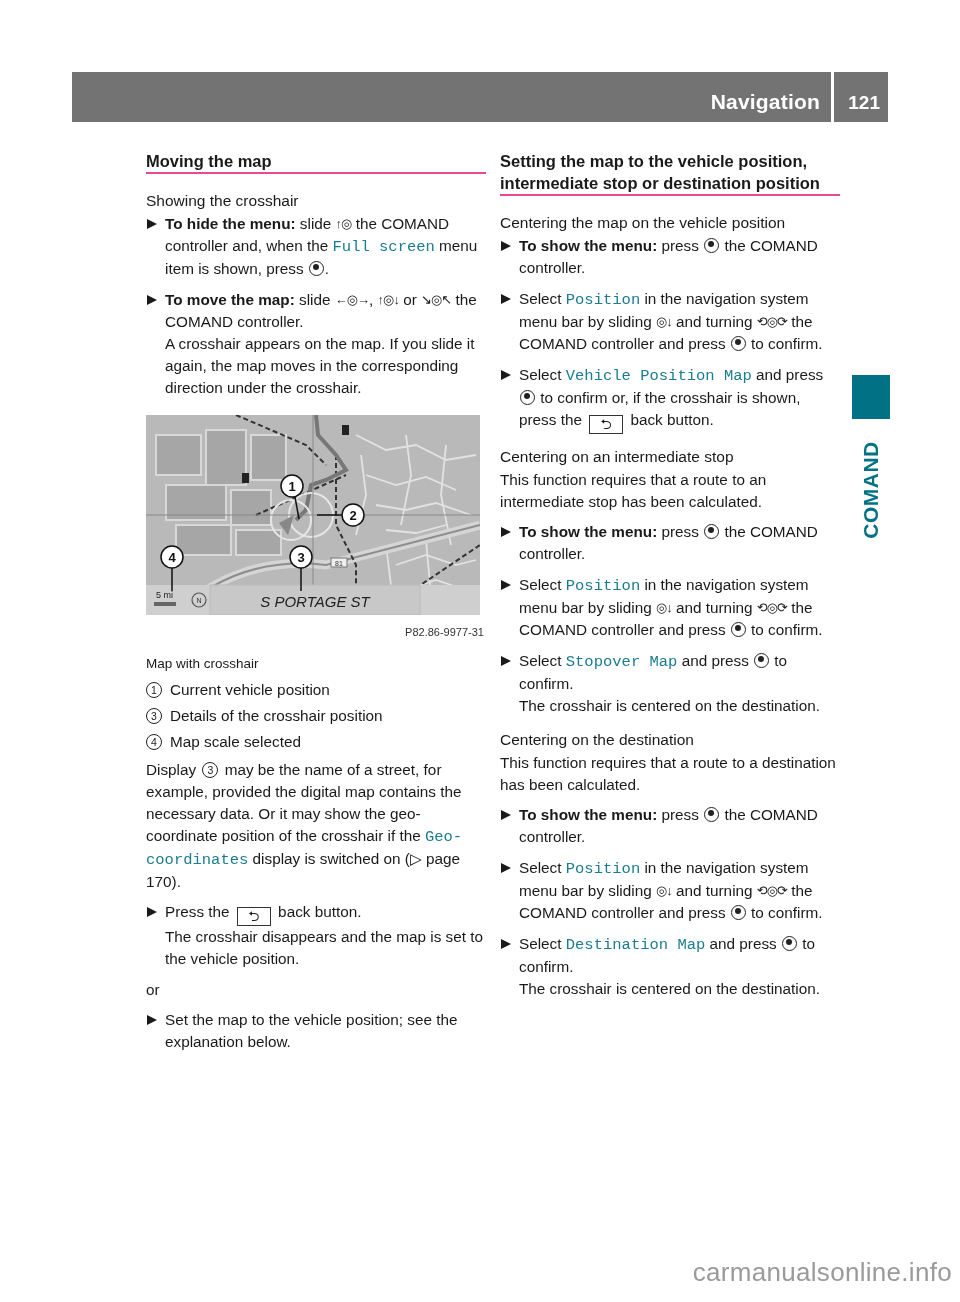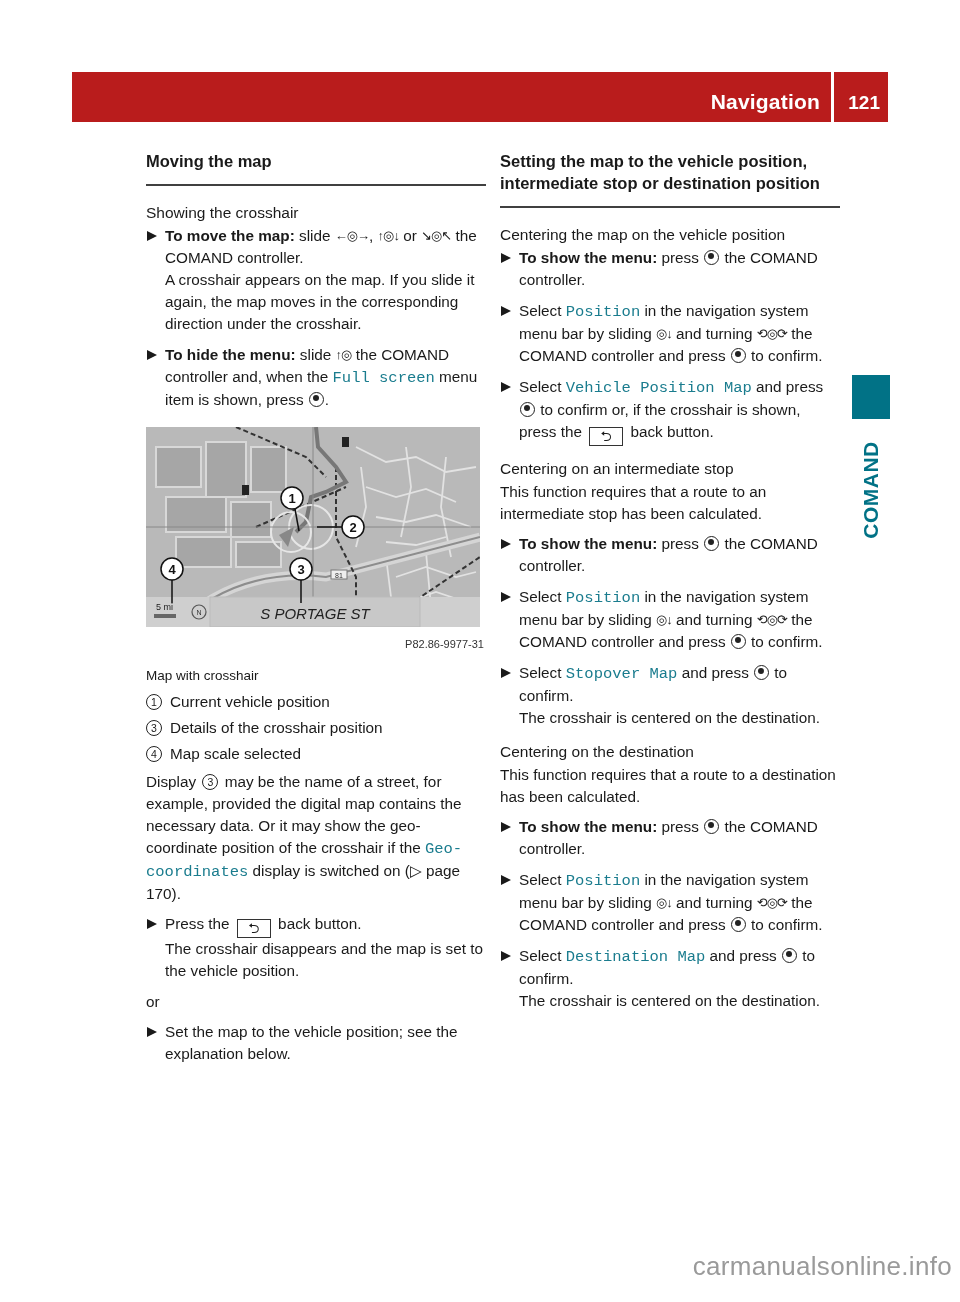--- a/index.html
+++ b/index.html
@@ -1,21 +1,21 @@
 <!DOCTYPE html>
 <html><head>
   <meta charset="utf-8">
   <style>
     * { margin: 0; padding: 0; box-sizing: border-box; }
     html, body { width: 960px; height: 1302px; background: #ffffff; overflow: hidden; }
     body { position: relative; font-family: "Liberation Sans", sans-serif; color: #1a1a1a; }
 
     .header-bar {
       position: absolute; left: 72px; top: 72px; width: 816px; height: 50px;
-      background: #b91c1c; display: flex; align-items: flex-end;
+      background: #737373; display: flex; align-items: flex-end;
     }
     .header-title {
       position: absolute; right: 68px; bottom: 8px;
       color: #ffffff; font-size: 21px; font-weight: bold; letter-spacing: 0.2px;
       font-family: "Liberation Sans", sans-serif;
     }
     .header-divider {
       position: absolute; right: 54px; top: 0; width: 3px; height: 50px; background: #ffffff;
     }
     .header-page {
@@ -33,21 +33,21 @@
       transform: rotate(-90deg); white-space: nowrap;
       color: #017286; font-weight: bold; font-size: 21px; letter-spacing: 0.5px;
     }
 
     .col { position: absolute; top: 150px; width: 340px; font-size: 15.3px; line-height: 22px; }
     .col-left { left: 146px; }
     .col-right { left: 500px; }
 
     .h-section {
       font-weight: bold; font-size: 16.5px; line-height: 22px;
-      border-bottom: 2px solid #404040; padding-bottom: 12px; margin-bottom: 16px;
+      border-bottom: 2px solid #ec4899; padding-bottom: 0; margin-bottom: 16px;
     }
     .h-sub { font-weight: normal; font-size: 15.5px; line-height: 22px; margin-bottom: 1px; }
     .p { margin-bottom: 8px; }
     .step { position: relative; padding-left: 19px; margin-bottom: 9px; }
     .step::before {
       content: ""; position: absolute; left: 1px; top: 6px;
       border-left: 10px solid #1a1a1a; border-top: 5.5px solid transparent; border-bottom: 5.5px solid transparent;
     }
     .b { font-weight: bold; }
     .mono { font-family: "Liberation Mono", monospace; color: #1a7c8e; font-size: 15.5px; }
@@ -71,21 +71,21 @@
 
     .figure {
       position: relative; width: 334px; height: 200px; margin: 16px 0 6px 0;
       background: #b7b7b7; overflow: hidden;
     }
     .fig-caption-id { text-align: right; font-size: 11px; color: #333; margin-right: 2px; margin-bottom: 10px; }
     .fig-title { font-size: 13.5px; margin-bottom: 2px; }
     .legend-item { font-size: 15.3px; line-height: 26px; }
 
     .watermark {
-      position: absolute; right: 8px; bottom: 20px; font-size: 26px; color: #9a9a9a; letter-spacing: 0.3px;
+      position: absolute; right: 8px; bottom: 14px; font-size: 26px; color: #9a9a9a; letter-spacing: 0.3px;
     }
   </style>
 </head>
 <body>
 
 <div class="header-bar">
   <span class="header-title">Navigation</span>
   <span class="header-divider"></span>
   <span class="header-page">121</span>
 </div>
@@ -94,26 +94,26 @@
 <div class="side-label">
   <span>COMAND</span>
 </div>
 
 <div class="col col-left">
   <div class="h-section">Moving the map</div>
 
   <div class="h-sub">Showing the crosshair</div>
 
   <div class="step">
+    <span class="b">To hide the menu:</span><span> slide </span><span class="ctl">↑◎</span><span> the COMAND controller and, when the </span><span class="mono">Full screen</span><span> menu item is shown, press </span><span class="press-icon"></span><span>.</span>
+  </div>
+
+  <div class="step">
     <span class="b">To move the map:</span><span> slide </span><span class="ctl">←◎→</span><span>, </span><span class="ctl">↑◎↓</span><span> or </span><span class="ctl">↘◎↖</span><span> the COMAND controller.</span>
     <div>A crosshair appears on the map. If you slide it again, the map moves in the corresponding direction under the crosshair.</div>
-  </div>
-
-  <div class="step">
-    <span class="b">To hide the menu:</span><span> slide </span><span class="ctl">↑◎</span><span> the COMAND controller and, when the </span><span class="mono">Full screen</span><span> menu item is shown, press </span><span class="press-icon"></span><span>.</span>
   </div>
 
   <div class="figure">
     <svg width="334" height="200" viewBox="0 0 334 200">
       <rect x="0" y="0" width="334" height="200" fill="#b9b9b9"></rect>
 
       <g fill="#a6a6a6" stroke="#d8d8d8" stroke-width="2">
         <rect x="10" y="20" width="45" height="40"></rect>
         <rect x="60" y="15" width="40" height="55"></rect>
         <rect x="20" y="70" width="60" height="35"></rect>

